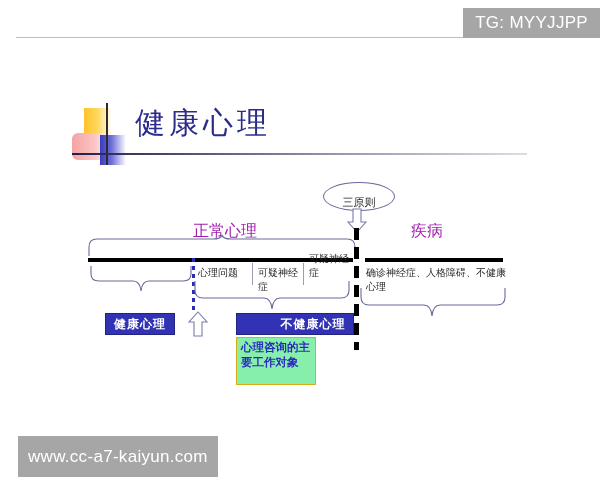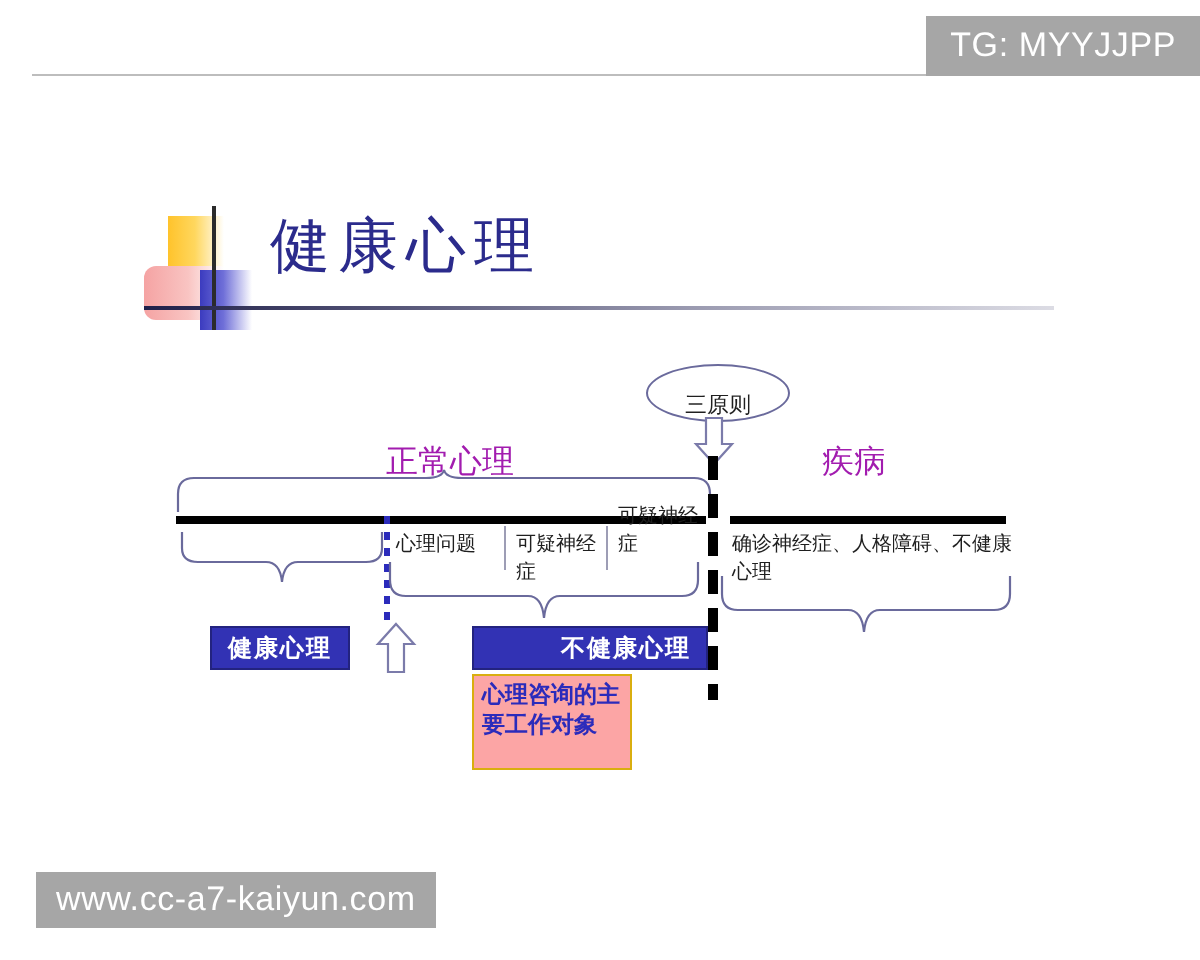--- a/index.html
+++ b/index.html
@@ -16,21 +16,21 @@
   .wm{
     position:absolute;
     background:#a6a6a6;
     color:#ffffff;
     font-family:"Liberation Sans","DejaVu Sans",sans-serif;
     letter-spacing:.3px;
     display:flex;align-items:center;
     white-space:nowrap;
   }
   #wm-top{right:0;top:8px;height:30px;padding:0 12px;font-size:17px;}
-  #wm-bottom{left:18px;top:436px;height:28px;padding:0 10px;font-size:17px;}
+  #wm-bottom{left:18px;top:436px;height:41px;padding:0 10px;font-size:17px;}
 
   
   #top-rule{
     position:absolute;left:16px;top:37px;width:568px;height:1px;
     background:#bdbdbd;
   }
 
   
   #title-logo{position:absolute;left:72px;top:103px;width:120px;height:62px;}
   .sq{position:absolute;}
@@ -79,21 +79,21 @@
   
   .bluebox{position:absolute;background:#3232b4;border:1px solid #23237f;
     color:#ffffff;font-weight:bold;font-size:12px;
     font-family:"DejaVu Sans","Liberation Sans",sans-serif;
     display:flex;align-items:center;justify-content:center;letter-spacing:1px;}
   #box-healthy{left:105px;top:313px;width:68px;height:20px;}
   #box-unhealthy{left:236px;top:313px;width:80px;height:20px;padding-left:36px;}
   #box-abnormal{left:396px;top:315px;width:72px;height:20px;}
 
   #box-yellow{position:absolute;left:236px;top:337px;width:80px;height:48px;
-    background:#fca5a5;border:1px solid #d9ae0f;color:#2b2bbb;font-weight:bold;
+    background:#86efac;border:1px solid #d9ae0f;color:#2b2bbb;font-weight:bold;
     font-size:11.5px;line-height:15px;padding:2px 4px;box-sizing:border-box;
     font-family:"DejaVu Sans","Liberation Sans",sans-serif;}
 
   
   .ellipse{position:absolute;border:1.1px solid #6a6a9c;border-radius:50%;
     color:#1f1f1f;font-size:11px;line-height:14px;text-align:center;
     display:flex;align-items:flex-end;justify-content:center;
     font-family:"DejaVu Serif","Liberation Serif",serif;background:transparent;}
   #ell-three{left:323px;top:182px;width:70px;height:27px;}
   #ell-ten{left:163px;top:337px;width:88px;height:38px;}

